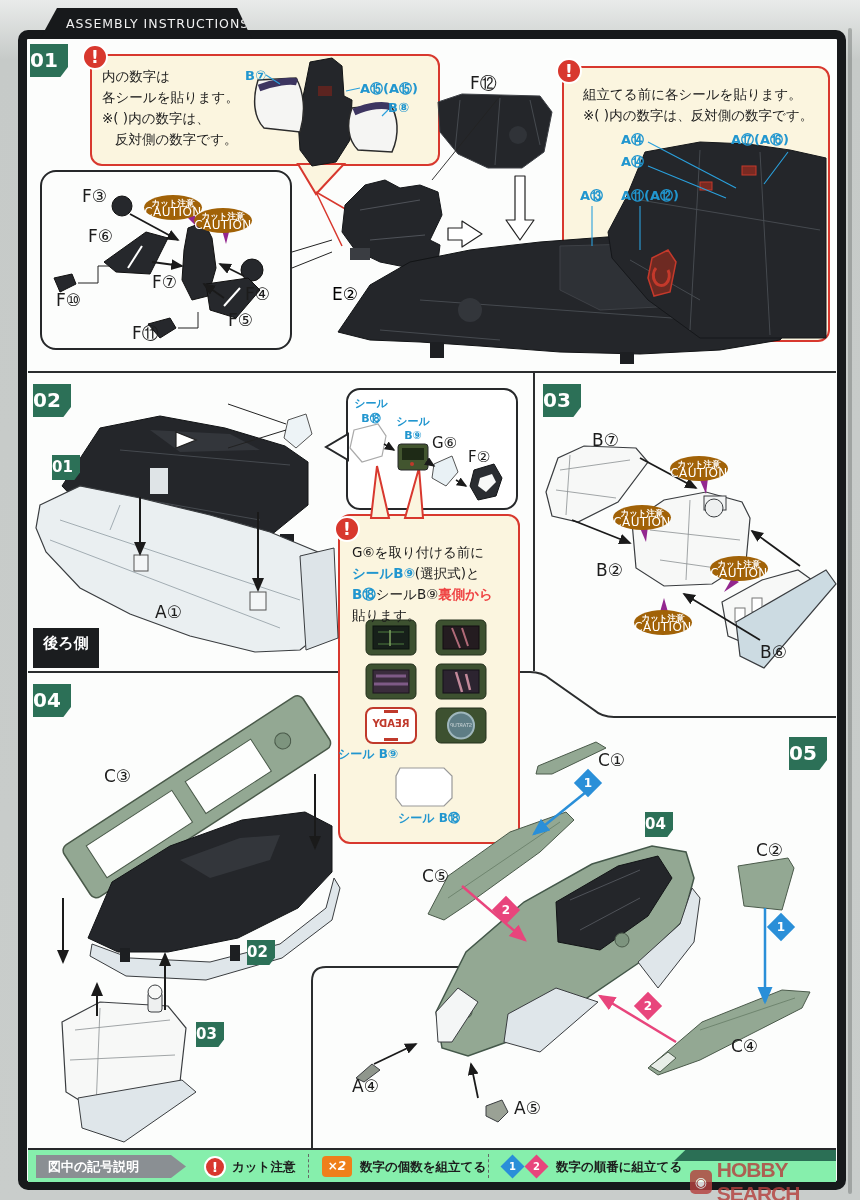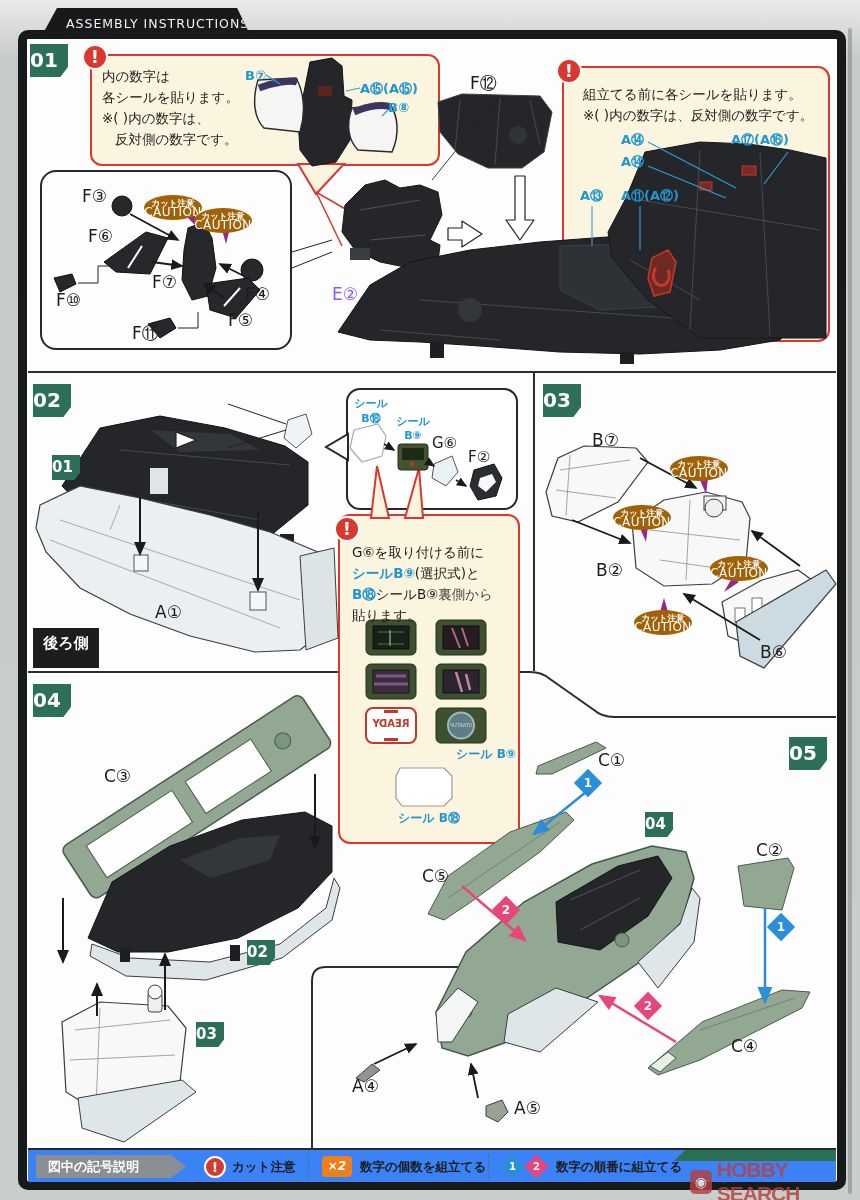--- a/index.html
+++ b/index.html
@@ -26,21 +26,21 @@
   .wbox{background:#fbf5df;border:2.5px solid #d8382e;border-radius:12px;box-sizing:border-box}
   .cbox{background:#fff;border:2.5px solid #26282a;border-radius:14px;box-sizing:border-box}
   .pbox{border:2.5px solid #26282a;border-radius:16px;box-sizing:border-box}
   .jp13{font-size:13.5px;line-height:21px;white-space:nowrap}
   .excl{width:26px;height:26px;border-radius:50%;background:#d8382e;border:2px solid #fff;
         color:#fff;font-weight:bold;text-align:center;line-height:23px;font-size:17px;box-sizing:border-box}
   .blackbox{background:#1b1d1f;color:#fff;font-weight:bold;font-size:15px;text-align:center}
   .diamond{width:20px;height:20px;transform:rotate(45deg)}
   .diamond span{display:block;transform:rotate(-45deg);color:#fff;font-weight:bold;font-size:12px;line-height:20px;text-align:center}
   .d-blue{background:#2a8fd8}.d-pink{background:#e8457c}
-  .legend{left:28px;top:1148px;width:808px;height:34px;background:#3b82f6;border-top:2px solid #26282a;box-sizing:border-box}
+  .legend{left:28px;top:1148px;width:808px;height:34px;background:#86efac;border-top:2px solid #26282a;box-sizing:border-box}
   .chev{position:absolute;left:8px;top:5px;width:150px;height:23px;background:#8a8f93;
         clip-path:polygon(0 0,90% 0,100% 50%,90% 100%,0 100%);
         color:#fff;font-size:13px;font-weight:bold;line-height:23px;padding-left:12px;box-sizing:border-box}
   .lg-txt{position:absolute;top:9px;font-size:12.5px;font-weight:bold;white-space:nowrap}
   .dash{position:absolute;top:4px;height:24px;border-left:1.5px dashed #666}
   .x2{position:absolute;left:294px;top:6px;width:30px;height:21px;background:#ef7f1a;border-radius:4px;
       color:#fff;font-weight:bold;font-style:italic;font-size:12px;text-align:center;line-height:21px}
   .wedge{position:absolute;left:646px;top:0;width:162px;height:11px;background:#2b6f55;
          clip-path:polygon(7% 0,100% 0,100% 100%,0 100%)}
   .wm{display:flex;align-items:center;gap:5px;opacity:.82}
@@ -325,21 +325,21 @@
 <div class="abs blul z4" style="left:731px;top:131px">A⑰(A⑯)</div>
 
 <div class="abs lbl z4" style="left:82px;top:186px">F③</div>
 <div class="abs lbl z4" style="left:88px;top:226px">F⑥</div>
 <div class="abs lbl z4" style="left:152px;top:272px">F⑦</div>
 <div class="abs lbl z4" style="left:245px;top:284px">F④</div>
 <div class="abs lbl z4" style="left:56px;top:290px">F⑩</div>
 <div class="abs lbl z4" style="left:132px;top:322px">F⑪</div>
 <div class="abs lbl z4" style="left:228px;top:310px">F⑤</div>
 <div class="abs lbl z4" style="left:470px;top:72px">F⑫</div>
-<div class="abs lbl z4" style="left:332px;top:284px;color:#8b5cf6">E②</div>
+<div class="abs lbl z4" style="left:332px;top:284px;color:#000000">E②</div>
 
 <div class="abs bub z4" style="left:144px;top:195px">
   <span class="jp">カット注意</span>
   <span class="en">CAUTION</span>
 </div>
 <div class="abs bub z4" style="left:194px;top:208px">
   <span class="jp">カット注意</span>
   <span class="en">CAUTION</span>
 </div>
 
@@ -354,26 +354,26 @@
   <div class="blul" style="font-size:11px">シール</div>
   <div class="blul" style="font-size:11px">B⑨</div>
 </div>
 <div class="abs lbl sm z4" style="left:432px;top:434px">G⑥</div>
 <div class="abs lbl sm z4" style="left:468px;top:448px">F②</div>
 
 <div class="abs excl z4" style="left:334px;top:516px">!</div>
 <div class="abs z4" style="left:352px;top:542px">
   <div class="jp13">G⑥を取り付ける前に</div>
   <div class="jp13"><span class="blul" style="font-size:13.5px">シールB⑨</span><span>(選択式)と</span></div>
-  <div class="jp13"><span class="blul" style="font-size:13.5px">B⑱</span><span>シールB⑨</span><span style="color:#404040;font-weight:normal">裏側から</span></div>
+  <div class="jp13"><span class="blul" style="font-size:13.5px">B⑱</span><span>シールB⑨</span><span style="color:#ef4444;font-weight:bold">裏側から</span></div>
   <div class="jp13">貼ります。</div>
 </div>
 <div class="abs z4 mirror" style="left:366px;top:718px;width:50px;text-align:center;color:#c0392b;font-weight:bold;font-size:10px">READY</div>
 <div class="abs z4 mirror" style="left:436px;top:722px;width:50px;text-align:center;color:#cfd8da;font-size:5px">STARTUP</div>
-<div class="abs blul z4" style="left:338px;top:746px;width:178px;text-align:right;font-size:12px">シール B⑨</div>
+<div class="abs blul z4" style="left:338px;top:746px;width:178px;text-align:left;font-size:12px">シール B⑨</div>
 <div class="abs blul z4" style="left:338px;top:810px;width:182px;text-align:center;font-size:12px">シール B⑱</div>
 
 <div class="abs lbl z4" style="left:592px;top:430px">B⑦</div>
 <div class="abs lbl z4" style="left:596px;top:560px">B②</div>
 <div class="abs lbl z4" style="left:760px;top:642px">B⑥</div>
 <div class="abs bub z4" style="left:670px;top:456px">
   <span class="jp">カット注意</span>
   <span class="en">CAUTION</span>
 </div>
 <div class="abs bub z4" style="left:613px;top:505px">

